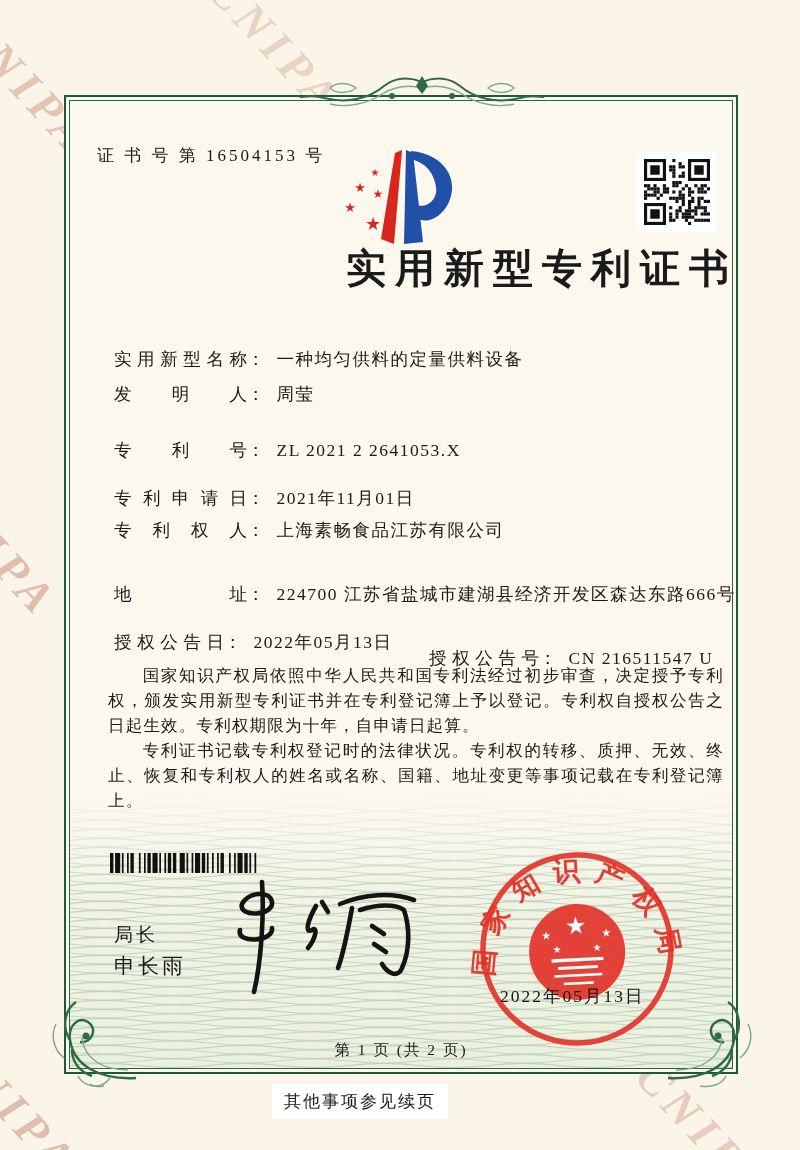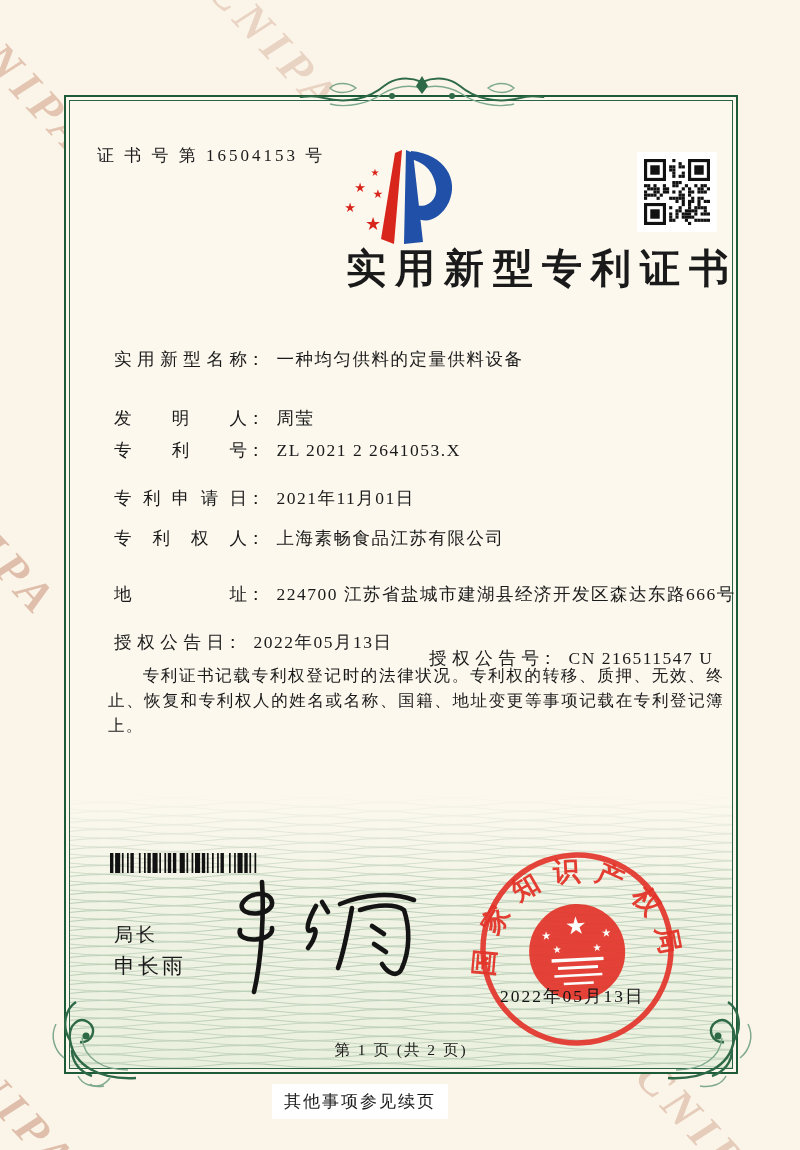--- a/index.html
+++ b/index.html
@@ -312,44 +312,45 @@
         <rect x="6.285714285714286" y="50.285714285714285" width="9.428571428571429" height="9.428571428571429" fill="#111"></rect>
       </svg>
   </div>
 
   <div class="doc-title">实用新型专利证书</div>
 
   <div class="fields">
     <div class="field-row" style="top:5px">
       <span class="field-label">实用新型名称</span><span class="field-colon">：</span><span class="field-value">一种均匀供料的定量供料设备</span>
     </div>
-    <div class="field-row" style="top:64px">
+    <div class="field-row" style="top:40px">
       <span class="field-label">发明人</span><span class="field-colon">：</span><span class="field-value">周莹</span>
     </div>
     <div class="field-row" style="top:96px">
       <span class="field-label">专利号</span><span class="field-colon">：</span><span class="field-value">ZL 2021 2 2641053.X</span>
     </div>
     <div class="field-row" style="top:144px">
       <span class="field-label">专利申请日</span><span class="field-colon">：</span><span class="field-value">2021年11月01日</span>
     </div>
-    <div class="field-row" style="top:184px">
+    <div class="field-row" style="top:176px">
       <span class="field-label">专利权人</span><span class="field-colon">：</span><span class="field-value">上海素畅食品江苏有限公司</span>
     </div>
     <div class="field-row" style="top:240px">
       <span class="field-label">地址</span><span class="field-colon">：</span><span class="field-value">224700 江苏省盐城市建湖县经济开发区森达东路666号</span>
     </div>
     <div class="field-row" style="top:288px; width:610px">
       <span class="field-label" style="width:110px">授权公告日</span><span class="field-colon">：</span><span class="field-value">2022年05月13日</span>
       <span class="field-pair2">
         <span class="field-label" style="width:110px">授权公告号</span><span class="field-colon">：</span><span class="field-value">CN 216511547 U</span>
       </span>
     </div>
   </div>
 
   <div class="body-text">
+    <p>国家知识产权局依照中华人民共和国专利法经过初步审查，决定授予专利权，颁发实用新型专利证书并在专利登记簿上予以登记。专利权自授权公告之日起生效。专利权期限为十年，自申请日起算。</p>
     <p>专利证书记载专利权登记时的法律状况。专利权的转移、质押、无效、终止、恢复和专利权人的姓名或名称、国籍、地址变更等事项记载在专利登记簿上。</p>
   </div>
 
   <svg id="barcode" class="barcode" width="212" height="20">
       <rect x="0" y="0" width="3.4" height="20" fill="#111"></rect>
       <rect x="5.1" y="0" width="5.1" height="20" fill="#111"></rect>
       <rect x="11.899999999999999" y="0" width="1.7" height="20" fill="#111"></rect>
       <rect x="16.999999999999996" y="0" width="1.7" height="20" fill="#111"></rect>
       <rect x="20.399999999999995" y="0" width="3.4" height="20" fill="#111"></rect>
       <rect x="28.89999999999999" y="0" width="1.7" height="20" fill="#111"></rect>

